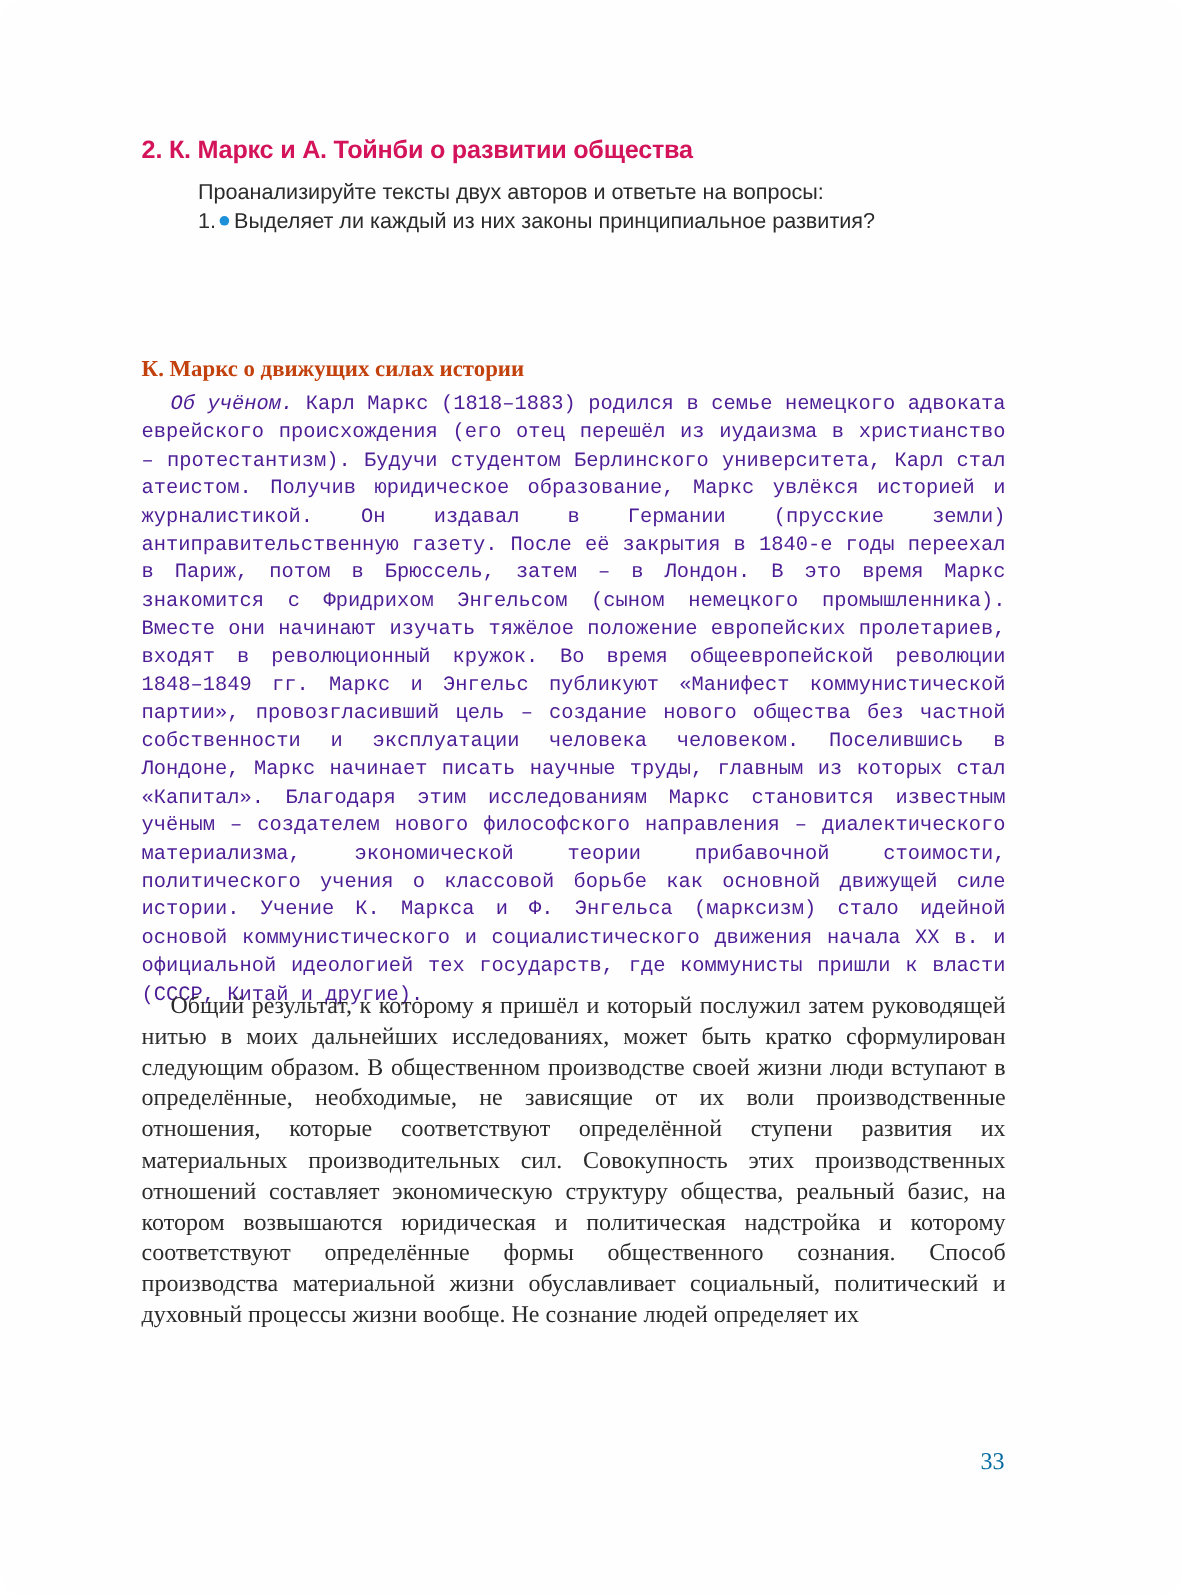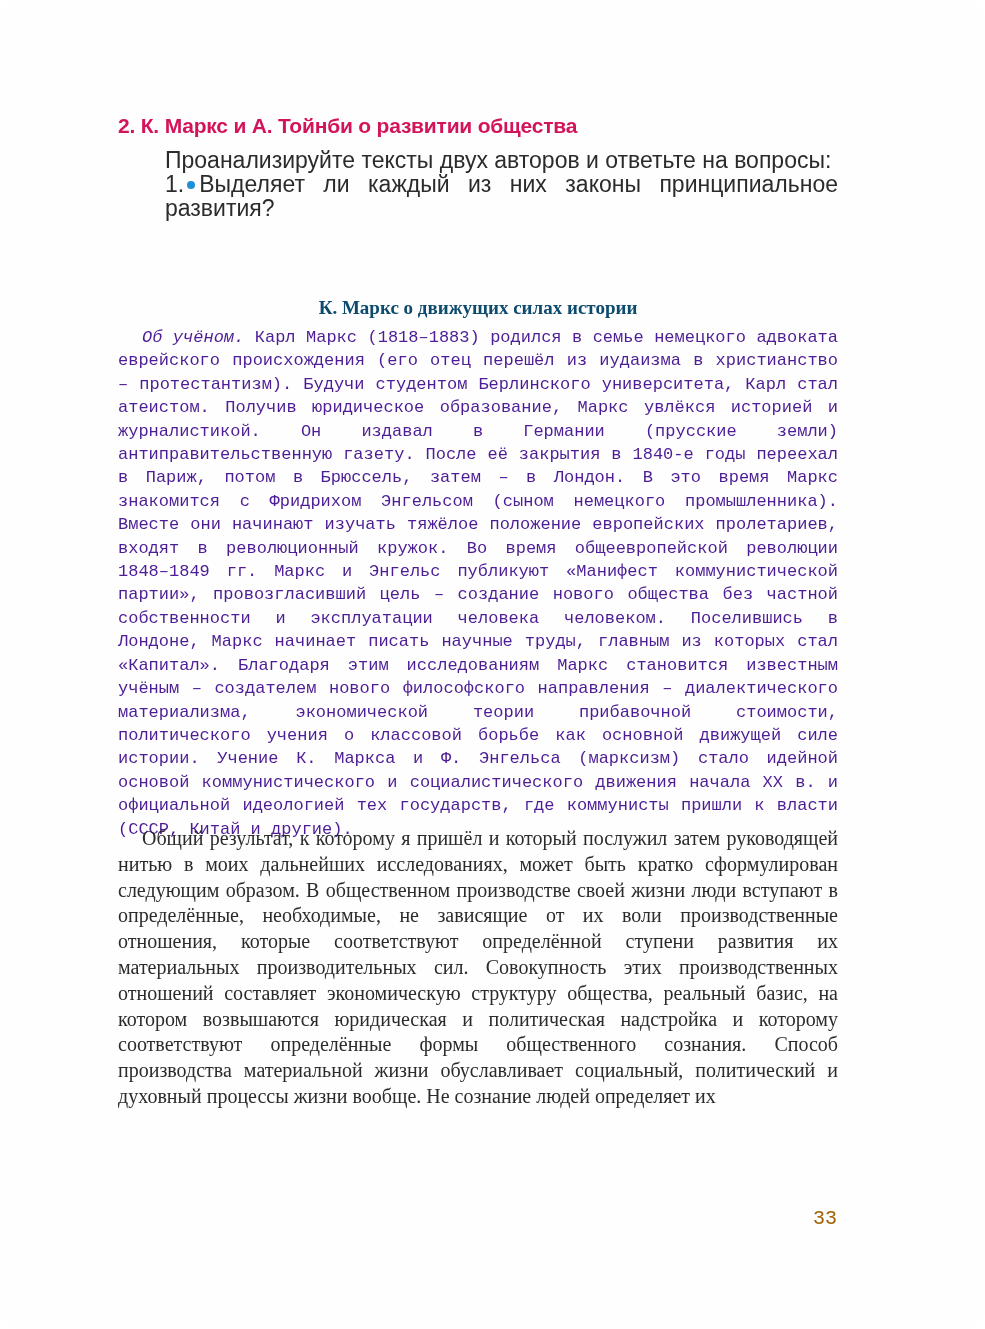--- a/index.html
+++ b/index.html
@@ -7,50 +7,50 @@
   .page { position: absolute; left: 0; top: 0; width: 985px; height: 1329px; background: #fefefe; border-radius: 18px; }
 
   .section-title {
     position: absolute; left: 118px; top: 114px;
     font-family: "Liberation Sans", sans-serif; font-weight: bold;
     font-size: 21px; color: #d4145a; letter-spacing: -0.2px;
     margin: 0; white-space: nowrap;
   }
   .task {
     position: absolute; left: 165px; top: 148px; width: 673px;
-    font-family: "Liberation Sans", sans-serif; font-size: 23px;
+    font-family: "Liberation Sans", sans-serif; font-size: 18px;
     line-height: 24px; color: #2b2b2b;
   }
   .task p { margin: 0; }
   .task .q { text-align: justify; }
   .bullet { display: inline-block; width: 8px; height: 8px; border-radius: 50%; margin: 0 4px 2px 3px; vertical-align: middle; }
   .b-blue { background: #1e8fd9; }
   .b-teal { background: #14a0b4; }
   .b-red { background: #c8103e; }
 
   .sub-title {
-    position: absolute; left: 118px; top: 297px; width: 720px; text-align: center;
+    position: absolute; left: 118px; top: 297px; width: 720px; text-align: left;
     font-family: "Liberation Serif", serif; font-weight: bold; font-size: 19px;
-    color: #0c4a6e; margin: 0;
+    color: #c2410c; margin: 0;
   }
   .bio {
     position: absolute; left: 118px; top: 326px; width: 720px;
     font-family: Liberation Mono, monospace; font-size: 17px; line-height: 23.4px;
     text-align: justify; color: #4c1d95; margin: 0; text-indent: 24px;
     hyphens: manual;
   }
   .bio em { font-style: italic; }
   .quote {
     position: absolute; left: 118px; top: 826px; width: 720px;
     font-family: "Liberation Serif", serif; font-size: 20px; line-height: 25.8px;
     text-align: justify; color: #2b2b2b; margin: 0; text-indent: 24px;
   }
   .page-number {
     position: absolute; right: 148px; top: 1207px;
-    font-family: Liberation Mono, monospace; font-size: 20px; color: #a16207;
+    font-family: Liberation Serif, serif; font-size: 20px; color: #0369a1;
   }
 </style>
 </head>
 <body>
 
 <div class="page">
 
   <h2 class="section-title">2. К. Маркс и А. Тойнби о развитии общества</h2>
 
   <div class="task">

